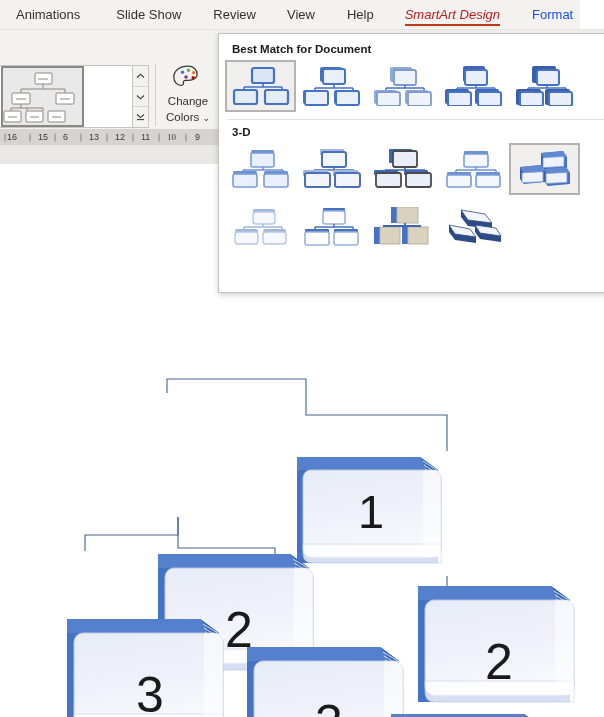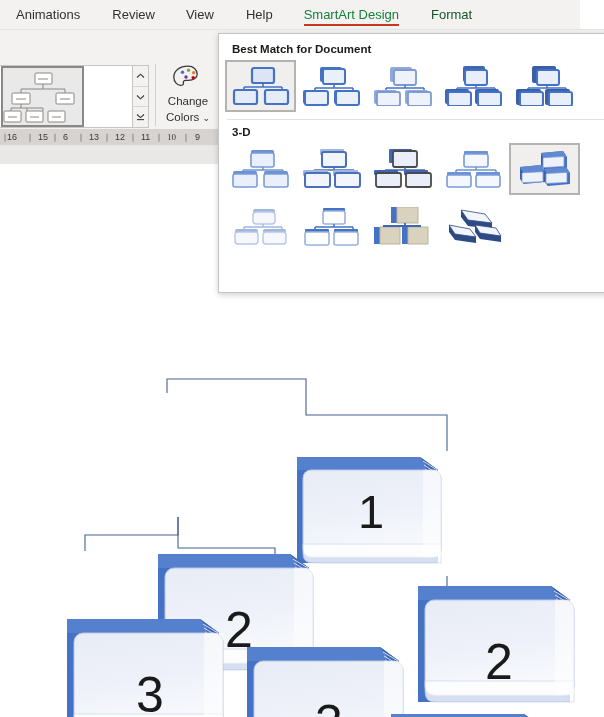--- a/index.html
+++ b/index.html
@@ -17,26 +17,26 @@
   #ribbon-tabs {
     position:absolute; left:0; top:0; width:580px; height:29px;
     background:#f3f2f1;
     display:flex; align-items:center;
   }
   .tab {
     font-size:13px; color:#323130; padding:0 0px; margin:0 0;
     height:29px; line-height:29px; position:relative; white-space:nowrap;
     cursor:default;
   }
-  .tab-active { color:#15803d; font-weight:400; }
+  .tab-active { color:#b91c1c; font-weight:400;font-style:italic; }
   .tab-active::after{
     content:""; position:absolute; left:0; right:0; bottom:3px;
     height:2px; background:#c0391b;
   }
-  .tab-format { color:#14532d; }
+  .tab-format { color:#1d4ed8; }
 
   
   #ribbon-body {
     position:absolute; left:0; top:29px; width:604px; height:100px;
     background:#f3f2f1;
     border-top:1px solid #e6e4e2;
   }
   
   #layouts-group { position:absolute; left:0; top:29px; width:156px; height:100px; }
   #layouts-gallery {
@@ -128,20 +128,21 @@
   }
   #right-scroll .thumb {
     position:absolute; left:2px; top:8px; width:11px; height:22px; background:#c8c6c4;
   }
 </style>
 </head>
 <body>
 
 <div id="ribbon-tabs">
   <div class="tab" style="margin-left:16px;"><span>Animations</span></div>
+  <div class="tab" style="margin-left:36px;"><span>Slide Show</span></div>
   <div class="tab" style="margin-left:32px;"><span>Review</span></div>
   <div class="tab" style="margin-left:31px;"><span>View</span></div>
   <div class="tab" style="margin-left:32px;text-align:center;"><span>Help</span></div>
   <div class="tab tab-active" style="margin-left:31px;"><span>SmartArt Design</span></div>
   <div class="tab tab-format" style="margin-left:32px;"><span>Format</span></div>
 </div>
 
 <div id="ribbon-body">
 
   <div id="layouts-group">

